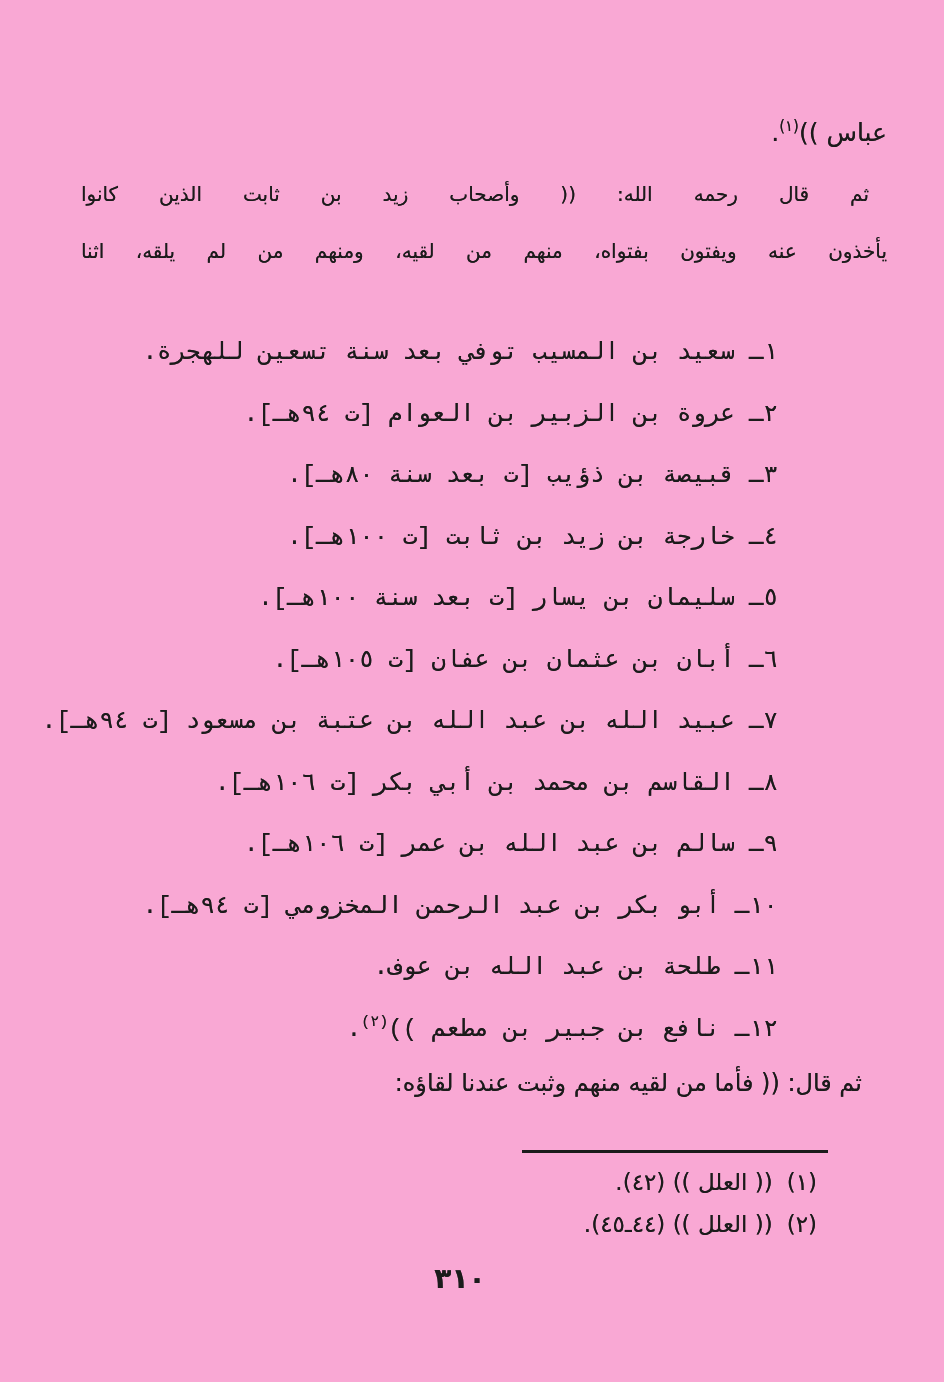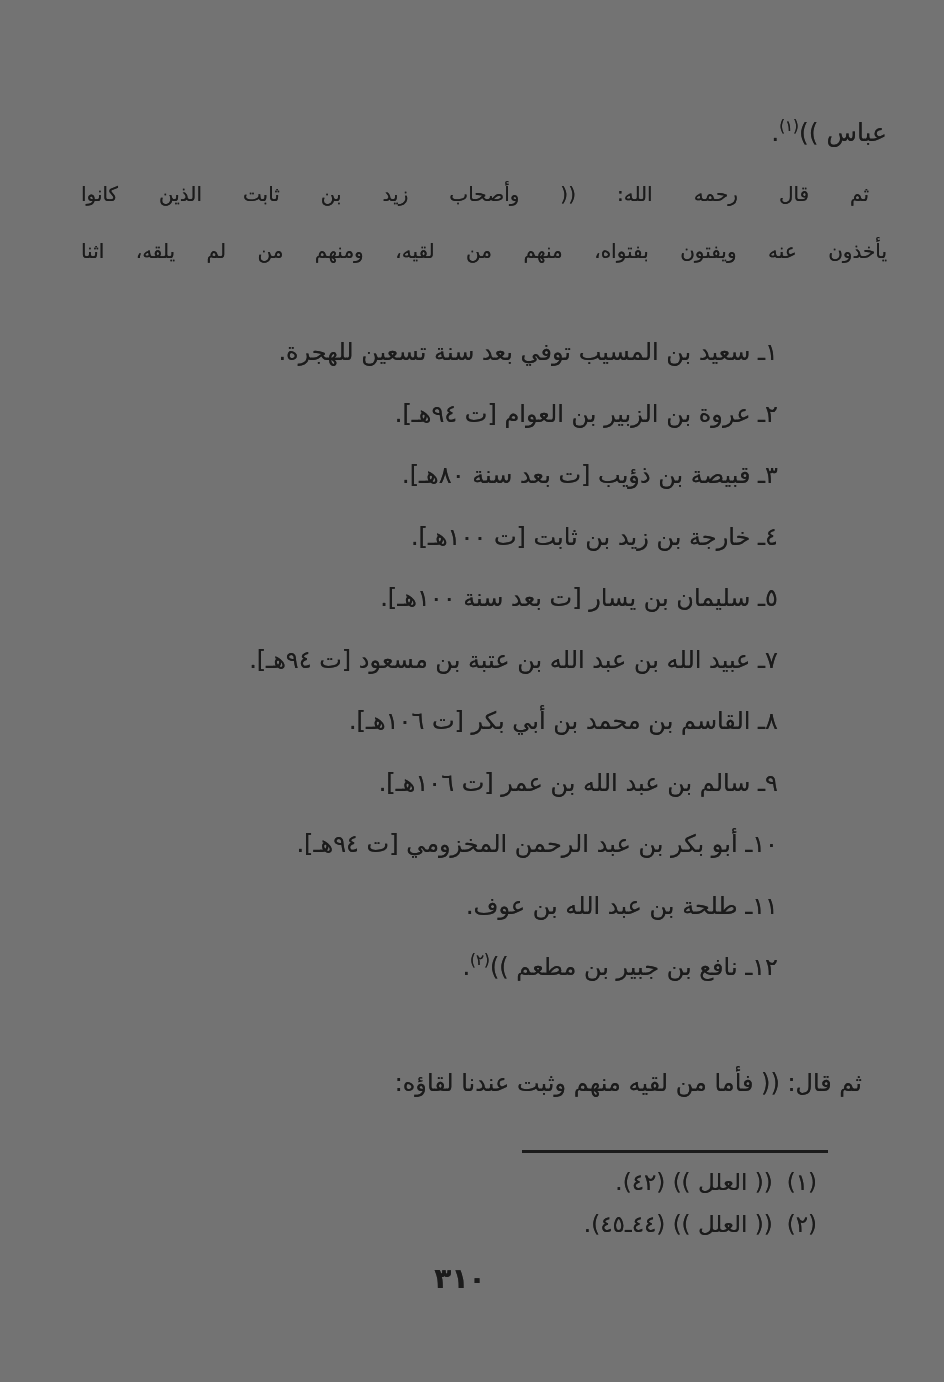--- a/index.html
+++ b/index.html
@@ -8,21 +8,21 @@
   }
   body {
     background: #e9e9e7;
     font-family: "DejaVu Sans", sans-serif;
   }
   .page {
     position: relative;
     width: 944px;
     height: 1382px;
     margin: 0 auto;
-    background: #737373;
+    background: #f9a8d4;
     color: #1b1b1b;
     direction: rtl;
     overflow: hidden;
     text-shadow: 0 0 0.6px rgba(20,20,20,0.75);
   }
   .opening-line {
     position: absolute;
     top: 104px;
     right: 57px;
     font-size: 25px;
@@ -52,20 +52,21 @@
   .pline.last {
     text-align: right;
     text-align-last: right;
   }
   .narrators {
     position: absolute;
     top: 315px;
     right: 166px;
     left: 60px;
     font-size: 24px;
+    font-family: Liberation Mono, monospace;
   }
   .nitem {
     height: 61.5px;
     line-height: 61.5px;
     text-align: right;
     white-space: nowrap;
   }
   .closing-line {
     position: absolute;
     top: 1063px;
@@ -121,20 +122,21 @@
     <div class="pline first">ثم قال رحمه الله: (( وأصحاب زيد بن ثابت الذين كانوا</div>
     <div class="pline">يأخذون عنه ويفتون بفتواه، منهم من لقيه، ومنهم من لم يلقه، اثنا</div>
   </div>
 
   <div class="narrators">
     <div class="nitem"><span>١ـ سعيد بن المسيب توفي بعد سنة تسعين للهجرة.</span><sup class="fref"></sup><span></span></div>
     <div class="nitem"><span>٢ـ عروة بن الزبير بن العوام [ت ٩٤هـ].</span><sup class="fref"></sup><span></span></div>
     <div class="nitem"><span>٣ـ قبيصة بن ذؤيب [ت بعد سنة ٨٠هـ].</span><sup class="fref"></sup><span></span></div>
     <div class="nitem"><span>٤ـ خارجة بن زيد بن ثابت [ت ١٠٠هـ].</span><sup class="fref"></sup><span></span></div>
     <div class="nitem"><span>٥ـ سليمان بن يسار [ت بعد سنة ١٠٠هـ].</span><sup class="fref"></sup><span></span></div>
+    <div class="nitem"><span>٦ـ أبان بن عثمان بن عفان [ت ١٠٥هـ].</span><sup class="fref"></sup><span></span></div>
     <div class="nitem"><span>٧ـ عبيد الله بن عبد الله بن عتبة بن مسعود [ت ٩٤هـ].</span><sup class="fref"></sup><span></span></div>
     <div class="nitem"><span>٨ـ القاسم بن محمد بن أبي بكر [ت ١٠٦هـ].</span><sup class="fref"></sup><span></span></div>
     <div class="nitem"><span>٩ـ سالم بن عبد الله بن عمر [ت ١٠٦هـ].</span><sup class="fref"></sup><span></span></div>
     <div class="nitem"><span>١٠ـ أبو بكر بن عبد الرحمن المخزومي [ت ٩٤هـ].</span><sup class="fref"></sup><span></span></div>
     <div class="nitem"><span>١١ـ طلحة بن عبد الله بن عوف.</span><sup class="fref"></sup><span></span></div>
     <div class="nitem"><span>١٢ـ نافع بن جبير بن مطعم ))</span><sup class="fref">(٢)</sup><span>.</span></div>
   </div>
 
   <div class="closing-line">ثم قال: (( فأما من لقيه منهم وثبت عندنا لقاؤه:</div>
 

